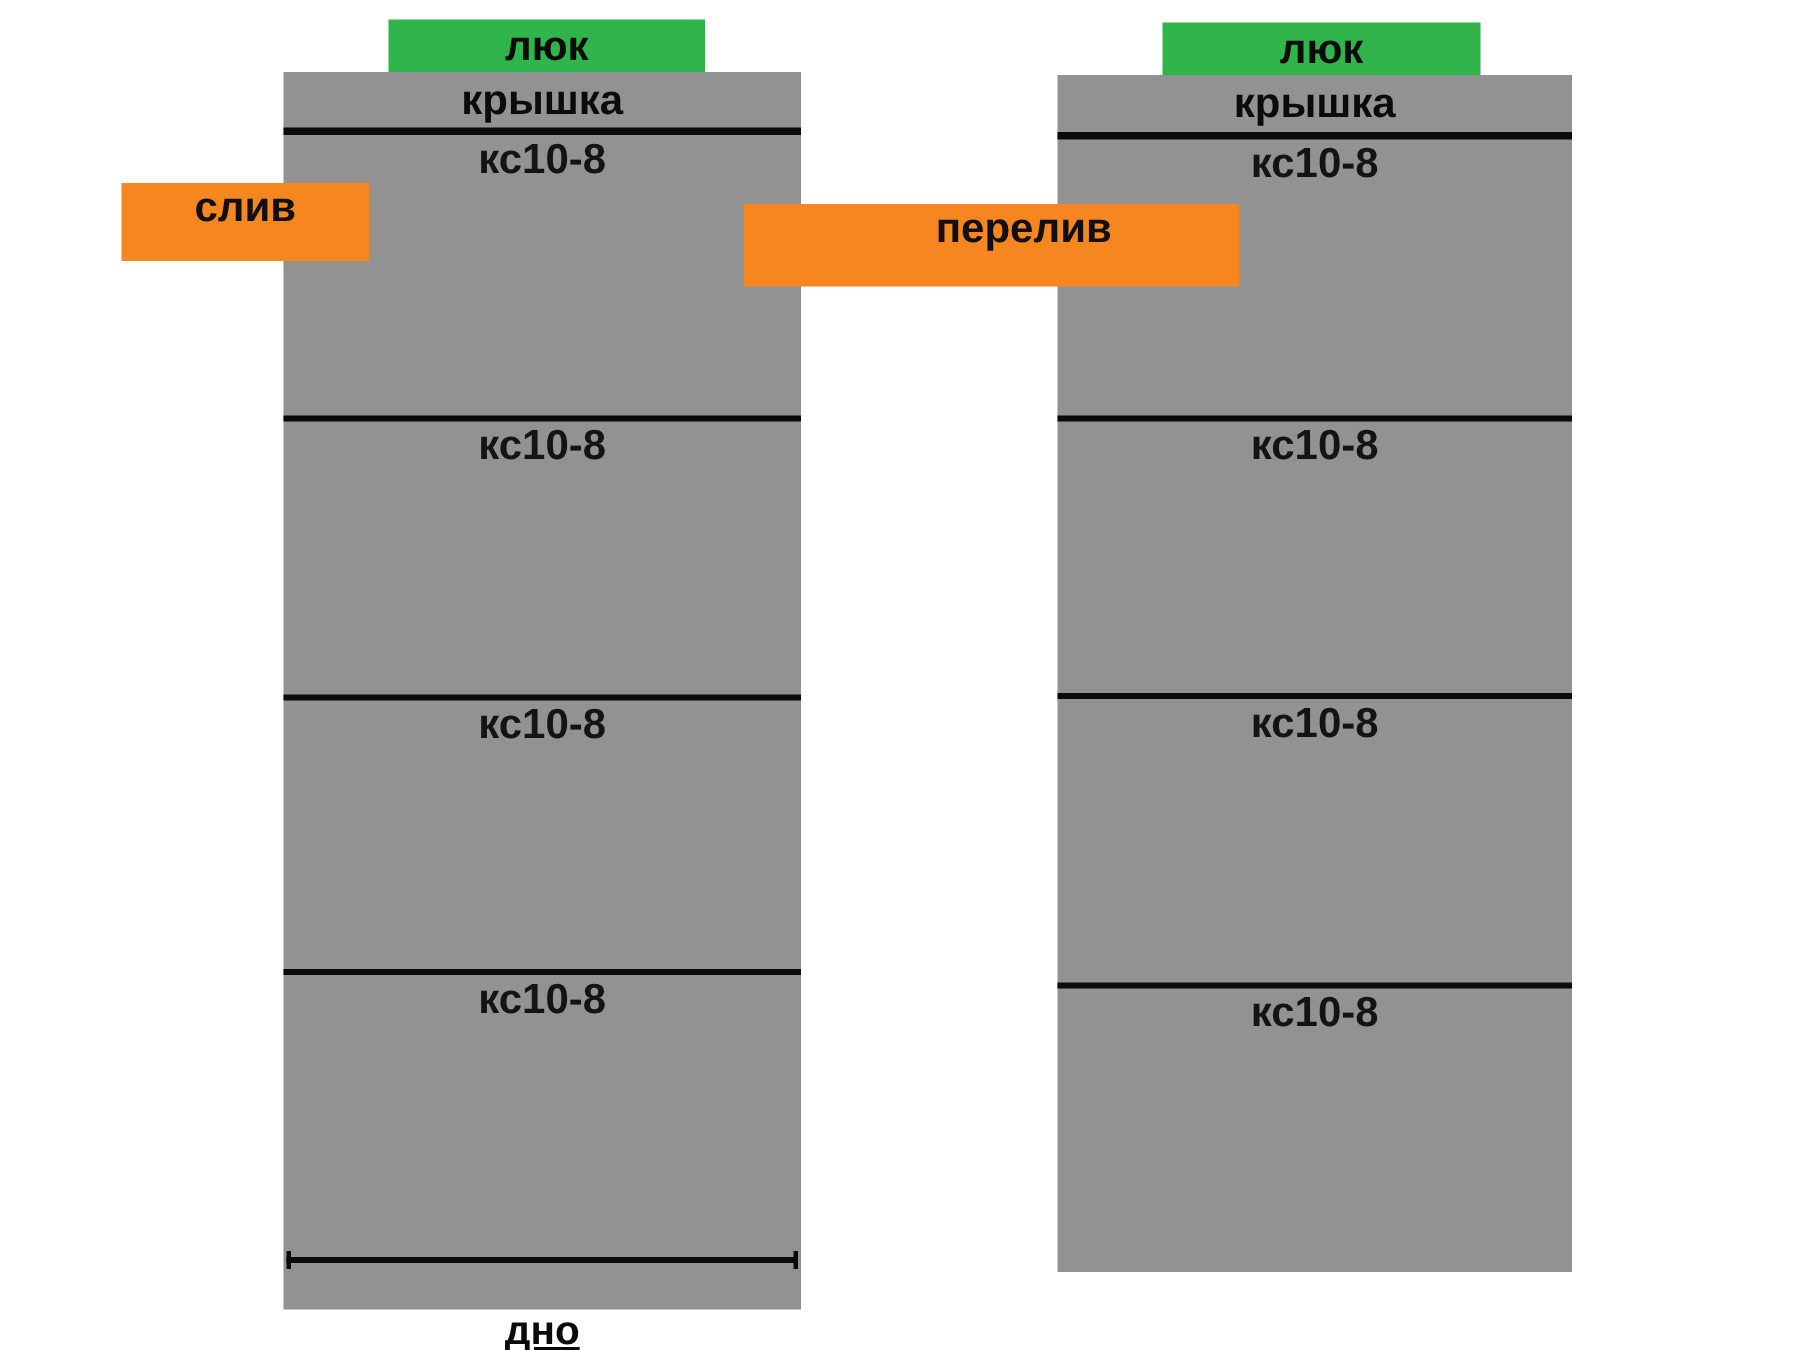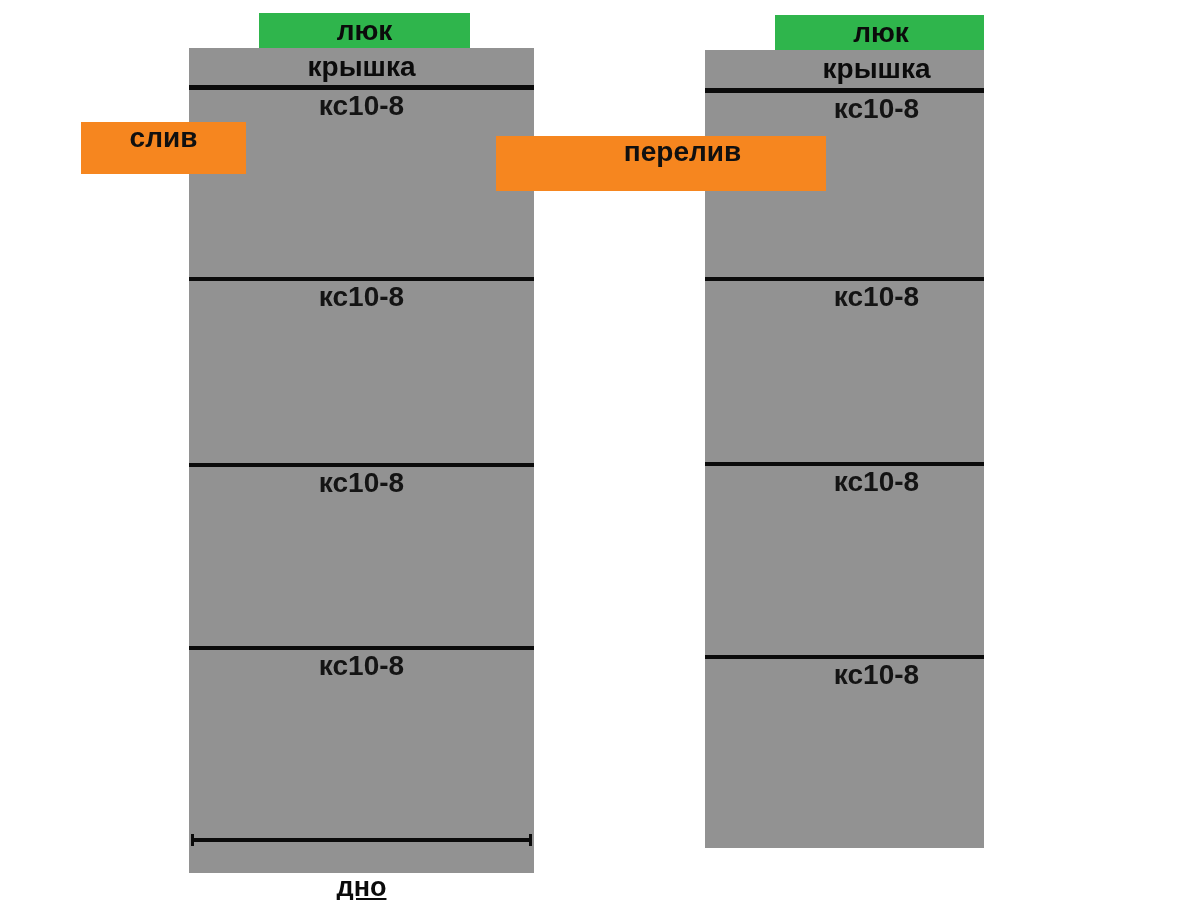--- a/index.html
+++ b/index.html
@@ -3,21 +3,21 @@
 <meta charset="utf-8">
 <style>
   html, body {
     margin: 0;
     padding: 0;
     background: #ffffff;
     font-family: "Liberation Sans", sans-serif;
   }
   .canvas {
     position: relative;
-    width: 984px;
+    width: 1200px;
     height: 900px;
     background: #ffffff;
     overflow: hidden;
   }
   
   .hatch {
     position: absolute;
     background: #2fb54c;
     display: flex;
     align-items: center;

